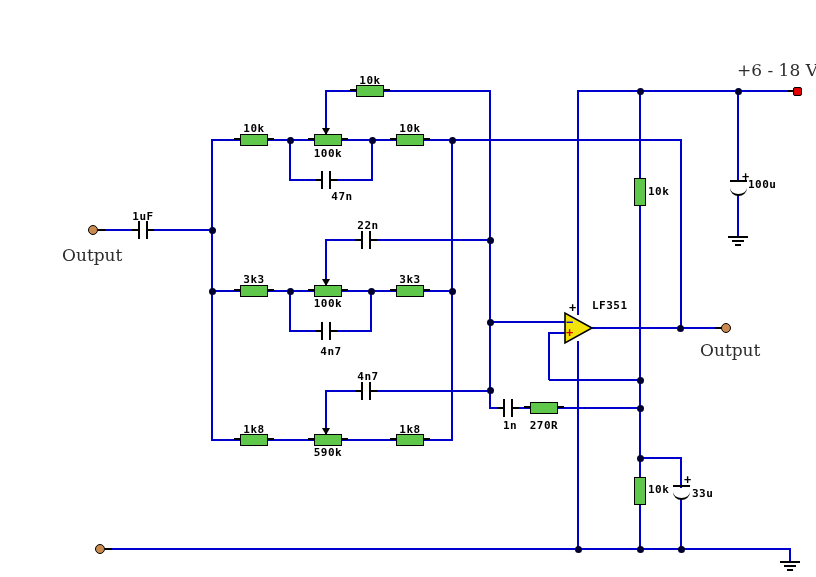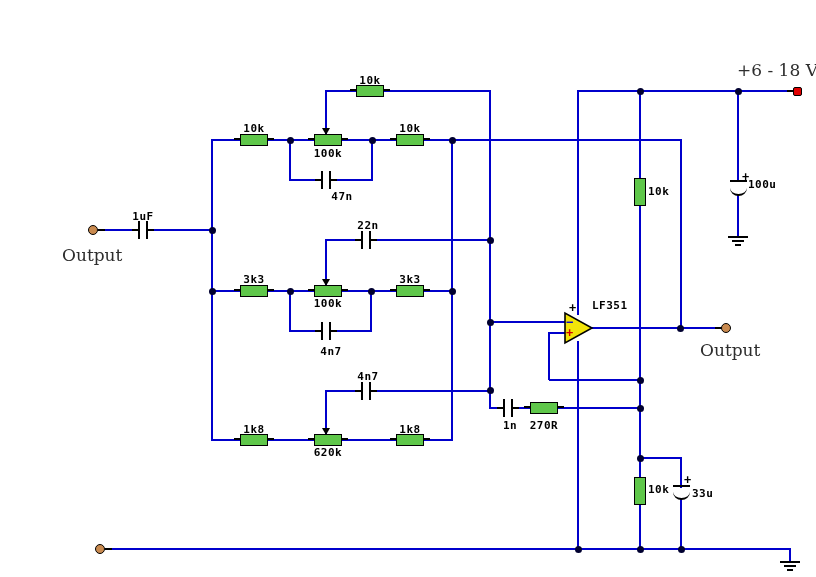--- a/index.html
+++ b/index.html
@@ -192,21 +192,21 @@
   <span class="lbl" style="left:308px;top:147px;width:40px">100k</span>
   <span class="lbl" style="left:393px;top:122px;width:34px">10k</span>
   <span class="lbl" style="left:322px;top:190px;width:40px">47n</span>
   <span class="lbl" style="left:348px;top:219px;width:40px">22n</span>
   <span class="lbl" style="left:237px;top:273px;width:34px">3k3</span>
   <span class="lbl" style="left:308px;top:297px;width:40px">100k</span>
   <span class="lbl" style="left:393px;top:273px;width:34px">3k3</span>
   <span class="lbl" style="left:311px;top:345px;width:40px">4n7</span>
   <span class="lbl" style="left:348px;top:370px;width:40px">4n7</span>
   <span class="lbl" style="left:237px;top:423px;width:34px">1k8</span>
-  <span class="lbl" style="left:306px;top:446px;width:44px">620k</span>
+  <span class="lbl" style="left:306px;top:446px;width:44px">590k</span>
   <span class="lbl" style="left:393px;top:423px;width:34px">1k8</span>
   <span class="lbl" style="left:496px;top:419px;width:28px">1n</span>
   <span class="lbl" style="left:524px;top:419px;width:40px">270R</span>
   <span class="lbl left" style="left:648px;top:185px">10k</span>
   <span class="lbl left" style="left:748px;top:178px">100u</span>
   <span class="lbl left" style="left:648px;top:483px">10k</span>
   <span class="lbl left" style="left:692px;top:487px">33u</span>
 
   <span class="ann" style="left:62px;top:245px">Output</span>
   <span class="ann" style="left:700px;top:340px">Output</span>

